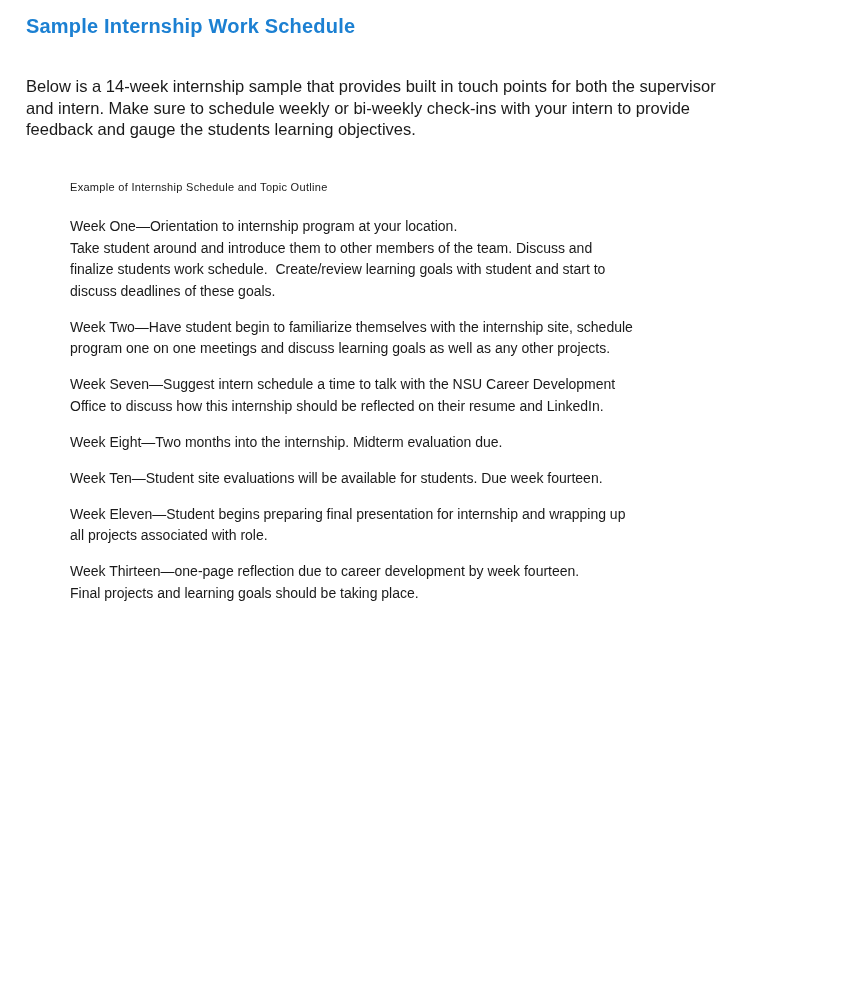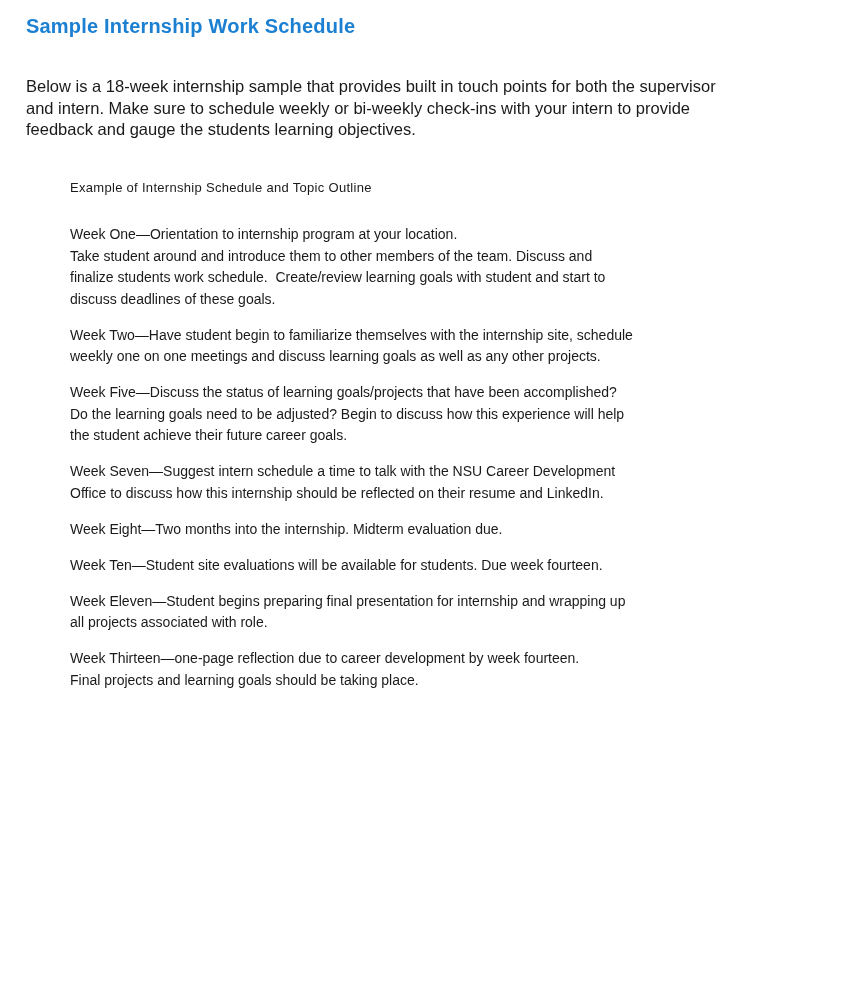--- a/index.html
+++ b/index.html
@@ -33,57 +33,54 @@
     font-size: 16.5px;
     line-height: 21.5px;
     white-space: pre-wrap;
     max-width: 800px;
   }
   .schedule {
     margin: 36px 0 0 44px;
     max-width: 758px;
   }
   .section-heading {
-    margin: 0 0 26px 0;
-    font-size: 13px;
+    margin: 0 0 18px 0;
+    font-size: 11px;
     line-height: 21.5px;
     font-weight: 400;
     letter-spacing: 0.3px;
   }
   .week {
     margin: 0 0 14.5px 0;
     font-size: 14px;
     line-height: 21.5px;
     white-space: pre-wrap;
   }
 </style>
 </head>
 <body>
 
 <div class="page">
 
   <h1 class="doc-title">Sample Internship Work Schedule</h1>
 
-  <p class="intro">Below is a 18-week internship sample that provides built in touch points for both the supervisor
+  <p class="intro">Below is a 14-week internship sample that provides built in touch points for both the supervisor
 and intern. Make sure to schedule weekly or bi-weekly check-ins with your intern to provide
 feedback and gauge the students learning objectives.</p>
 
   <div class="schedule">
 
     <p class="section-heading">Example of Internship Schedule and Topic Outline</p>
 
     <p class="week">Week One—Orientation to internship program at your location.
 Take student around and introduce them to other members of the team. Discuss and
 finalize students work schedule.  Create/review learning goals with student and start to
 discuss deadlines of these goals.</p>
     <p class="week">Week Two—Have student begin to familiarize themselves with the internship site, schedule
-weekly one on one meetings and discuss learning goals as well as any other projects.</p>
-    <p class="week">Week Five—Discuss the status of learning goals/projects that have been accomplished?
-Do the learning goals need to be adjusted? Begin to discuss how this experience will help
-the student achieve their future career goals.</p>
+program one on one meetings and discuss learning goals as well as any other projects.</p>
     <p class="week">Week Seven—Suggest intern schedule a time to talk with the NSU Career Development
 Office to discuss how this internship should be reflected on their resume and LinkedIn.</p>
     <p class="week">Week Eight—Two months into the internship. Midterm evaluation due.</p>
     <p class="week">Week Ten—Student site evaluations will be available for students. Due week fourteen.</p>
     <p class="week">Week Eleven—Student begins preparing final presentation for internship and wrapping up
 all projects associated with role.</p>
     <p class="week">Week Thirteen—one-page reflection due to career development by week fourteen.
 Final projects and learning goals should be taking place.</p>
 
   </div>

